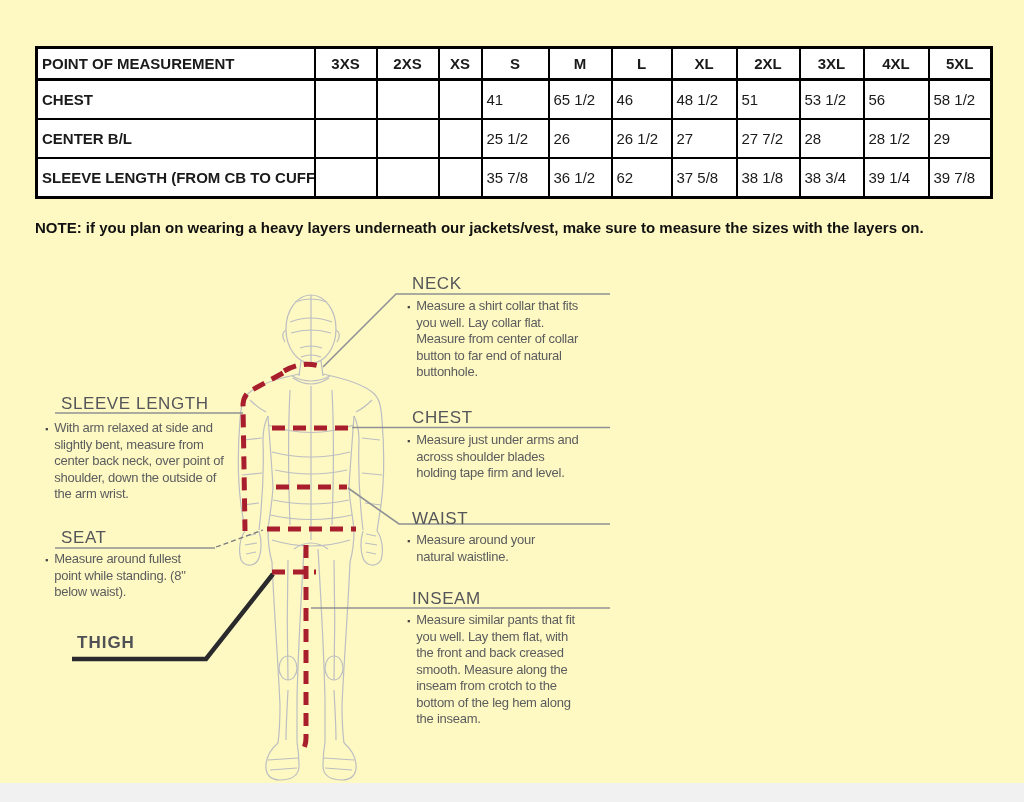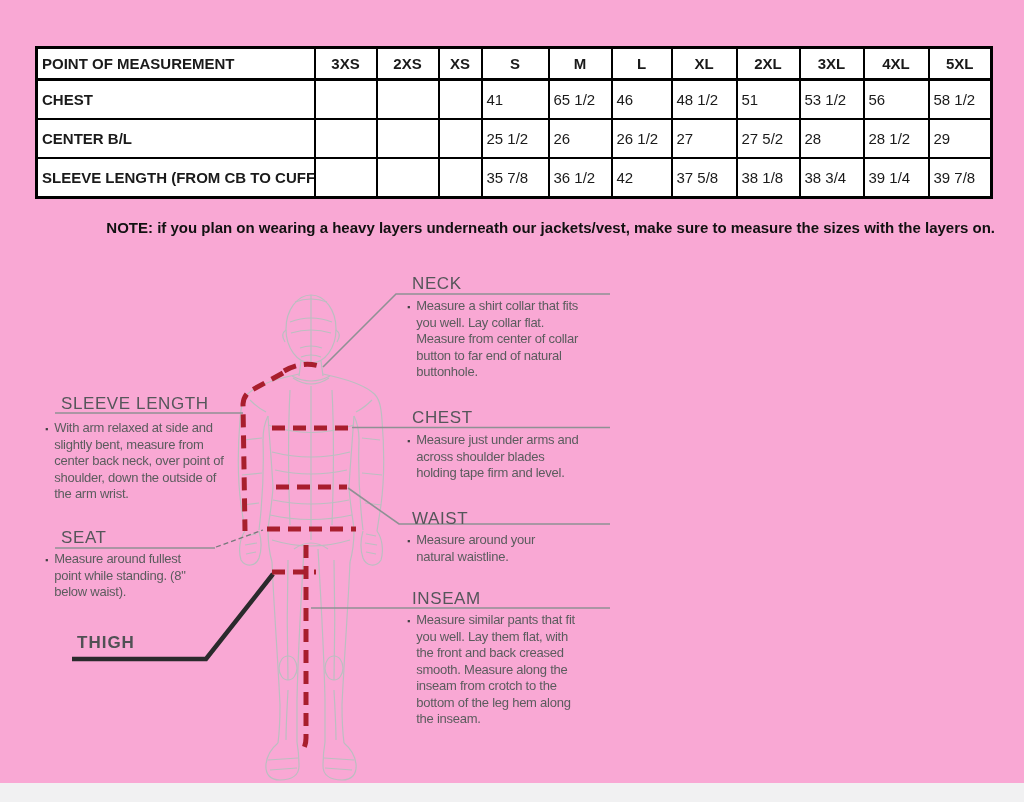--- a/index.html
+++ b/index.html
@@ -1,32 +1,32 @@
 <!DOCTYPE html>
 <html><head>
 <meta charset="utf-8">
 <style>
   html,body{margin:0;padding:0;background:#ffffff;}
-  .page{position:relative;width:1024px;height:802px;background:#f9a8d4;overflow:hidden;
+  .page{position:relative;width:1024px;height:802px;background:#fef9c3;overflow:hidden;
         font-family:"Liberation Sans",sans-serif;color:#1a1a1a;}
 
   
   .size-table{position:absolute;left:35px;top:46px;border-collapse:collapse;table-layout:fixed;
               width:955px;background:#fff;}
   .size-table th,.size-table td{border:2px solid #000;font-size:15px;padding:0 4px;
               white-space:nowrap;overflow:hidden;}
   .size-table{border:3px solid #000;}
   .size-table thead th{height:29px;font-weight:bold;text-align:center;border-bottom:3px solid #000;}
   .size-table thead th:first-child{text-align:left;}
   .size-table tbody td{height:37px;text-align:left;font-weight:normal;}
   .size-table tbody td:first-child{text-align:left;font-weight:bold;}
 
   
   .note{position:absolute;left:35px;top:219px;width:960px;font-size:15px;font-weight:bold;
-        color:#111;margin:0;text-align:right;}
+        color:#111;margin:0;}
 
   
   .diagram-svg{position:absolute;left:0;top:0;width:1024px;height:802px;pointer-events:none;}
 
   .callout-heading{position:absolute;margin:5px;font-size:17px;font-weight:500;
         letter-spacing:.6px;color:#55565a;white-space:nowrap;}
   .body-text{position:absolute;display:flex;gap:6px;color:#5b5c5e;}
   .body-text p{margin:0;font-size:13px;line-height:16.5px;letter-spacing:-0.25px;}
   .bullet{font-size:9px;line-height:16px;color:#3d3e40;flex:0 0 auto;margin-top:1px;}
   .thigh-block p{font-size:14.5px;line-height:19px;letter-spacing:0;color:#4e4f51;}
@@ -87,33 +87,33 @@
         </tr>
         <tr>
           <td>CENTER B/L</td>
           <td></td>
           <td></td>
           <td></td>
           <td>25 1/2</td>
           <td>26</td>
           <td>26 1/2</td>
           <td>27</td>
-          <td>27 5/2</td>
+          <td>27 7/2</td>
           <td>28</td>
           <td>28 1/2</td>
           <td>29</td>
         </tr>
         <tr>
           <td>SLEEVE LENGTH (FROM CB TO CUFF)</td>
           <td></td>
           <td></td>
           <td></td>
           <td>35 7/8</td>
           <td>36 1/2</td>
-          <td>42</td>
+          <td>62</td>
           <td>37 5/8</td>
           <td>38 1/8</td>
           <td>38 3/4</td>
           <td>39 1/4</td>
           <td>39 7/8</td>
         </tr>
       </tbody>
   </table>
 
   <p class="note">NOTE: if you plan on wearing a heavy layers underneath our jackets/vest, make sure to measure the sizes with the layers on.</p>

